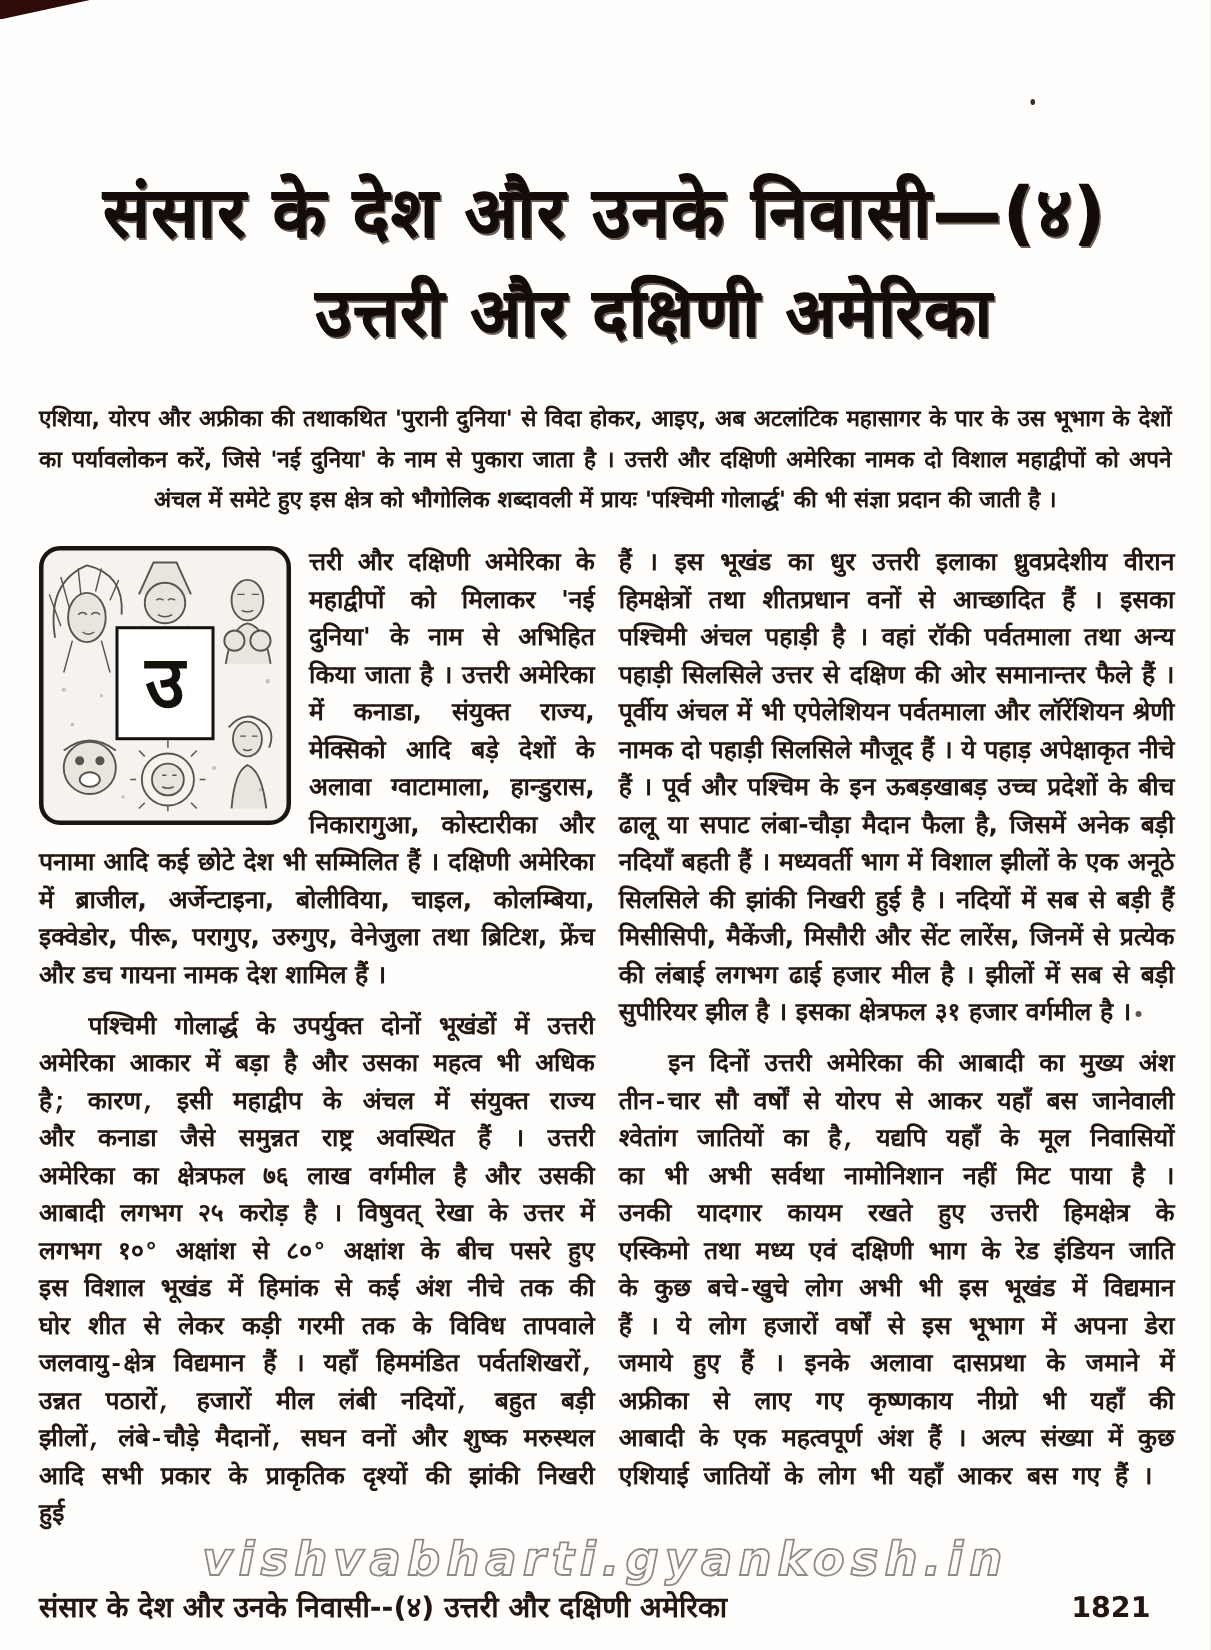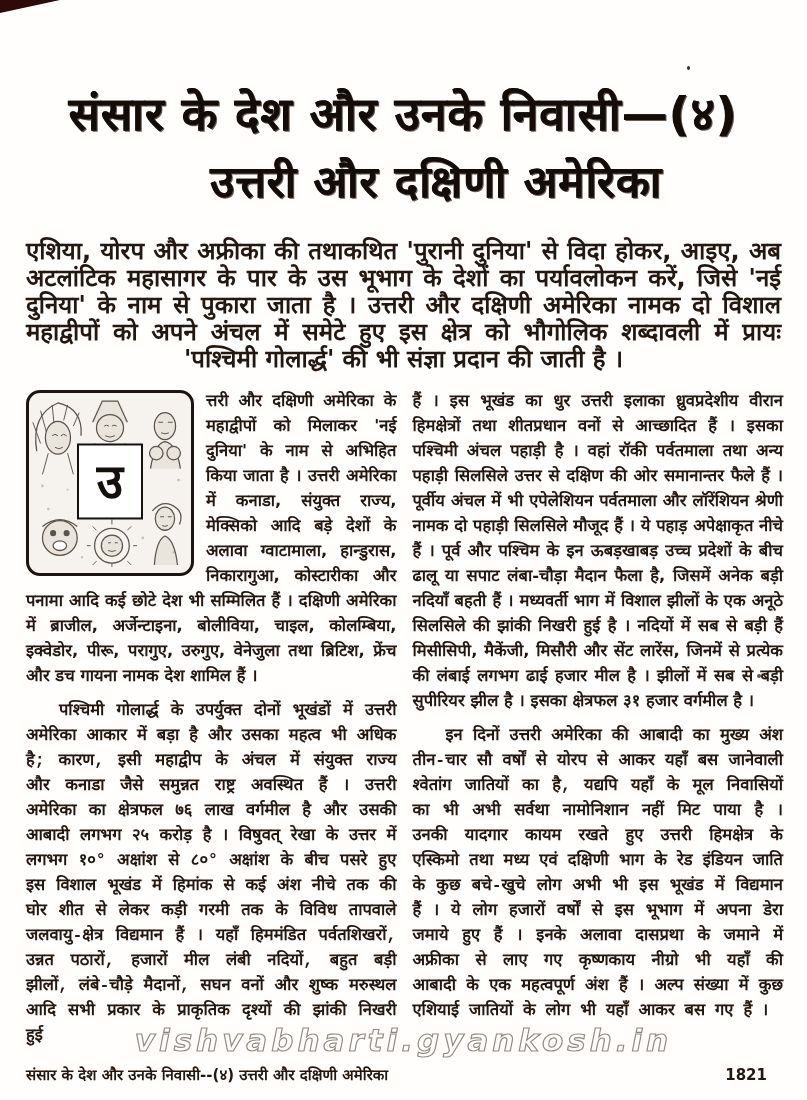--- a/index.html
+++ b/index.html
@@ -16,34 +16,34 @@
   .corner-artifact {
     position:absolute; top:0; left:0;
     width:60px; height:13px;
     background:#2e0b08;
     clip-path:polygon(0 0, 100% 0, 0 100%);
   }
   .speck { position:absolute; background:#3a2a20; border-radius:50%; }
   .speck.s1 { left:687px; top:66px; width:3px; height:4px; }
   .speck.s2 { left:757px; top:674px; width:4px; height:4px; opacity:.8; }
 
-  .title-block { margin-top:84px; text-align:center; }
+  .title-block { margin-top:112px; text-align:center; }
   .title-line {
     font-weight:bold;
     font-size:46px;
     line-height:60px;
     letter-spacing:1px;
     color:#140c08;
     text-shadow:1px 1px 0 #6b5d52, -0.5px -0.5px 0 #140c08;
   }
   .title-line.second { font-size:44px; padding-left:66px; margin-top:8px; }
 
   .intro {
     margin:26px 26px 0 26px;
-    font-size:24px;
+    font-size:15px;
     font-weight:bold;
     line-height:27px;
     text-align:justify;
     text-align-last:center;
     color:#241710;
   }
 
   .columns {
     display:flex;
     gap:16px;
@@ -97,21 +97,21 @@
     pointer-events:none;
     z-index:3;
   }
 
   .footer {
     position:absolute;
     left:26px; right:40px; bottom:16px;
     display:flex;
     justify-content:space-between;
     align-items:baseline;
-    font-size:15px;
+    font-size:19px;
     font-weight:bold;
     color:#241710;
   }
 </style>
 </head>
 <body>
 
 <div class="page">
 
   <div class="corner-artifact"></div>

